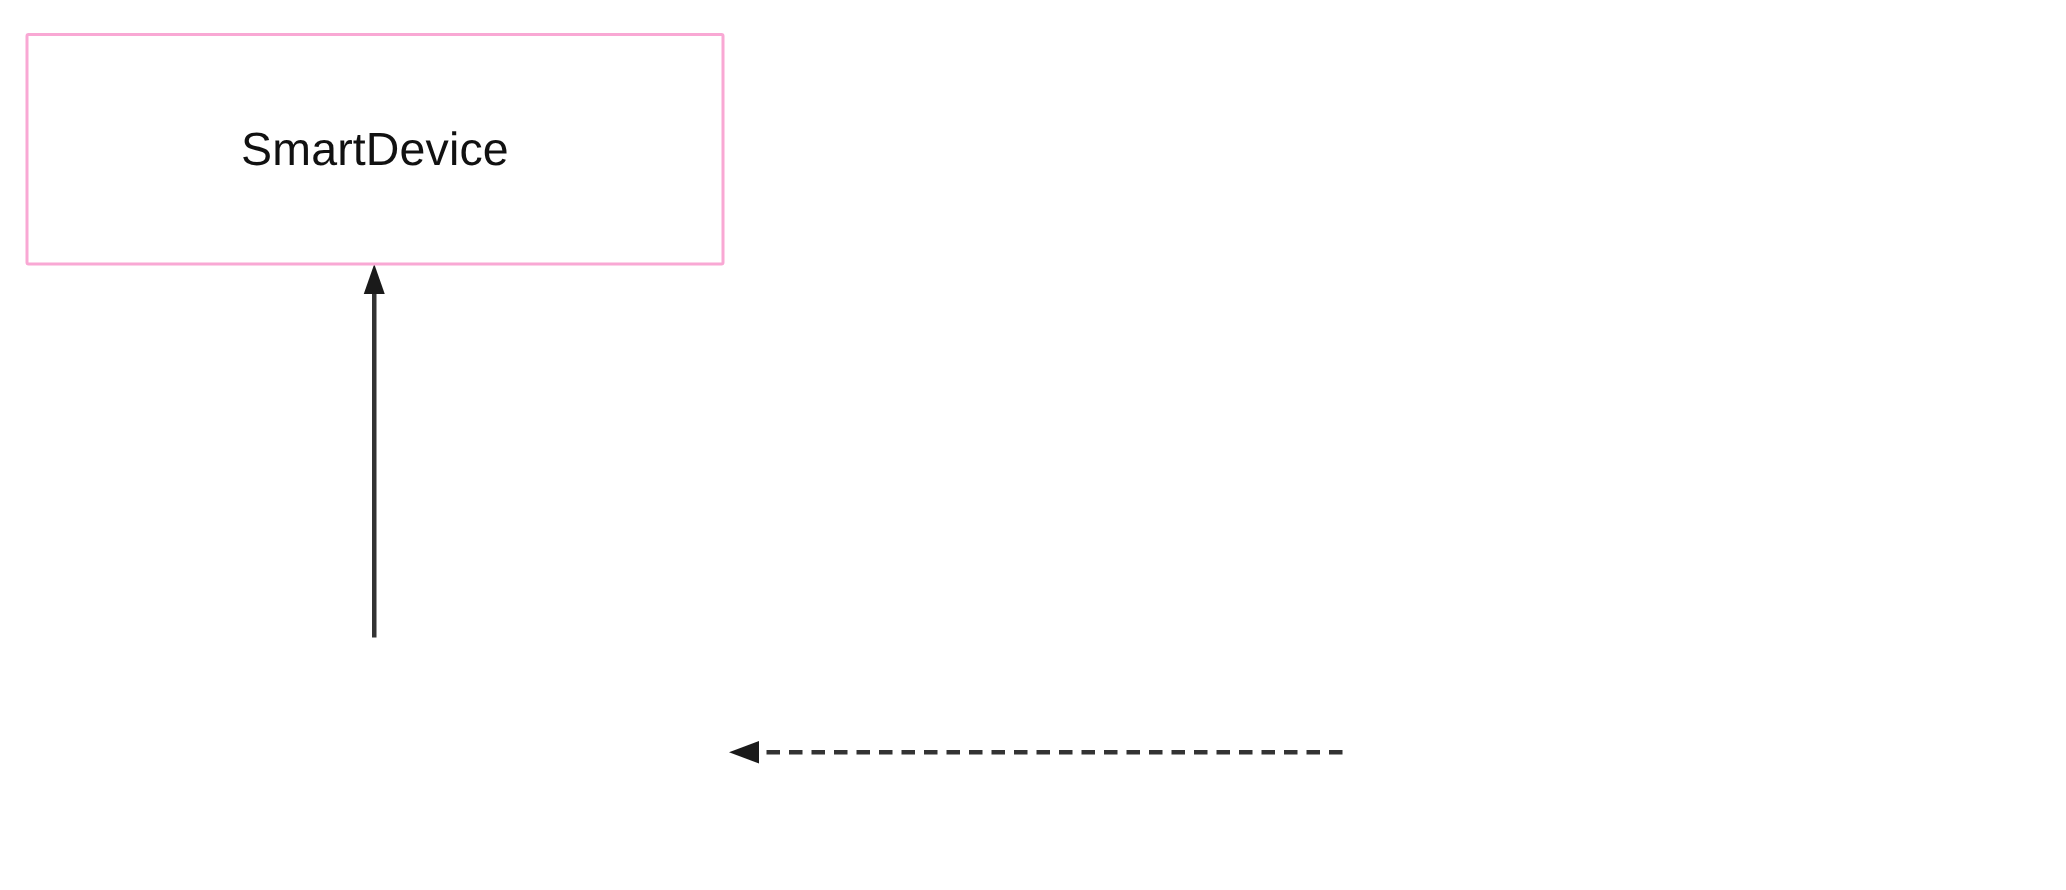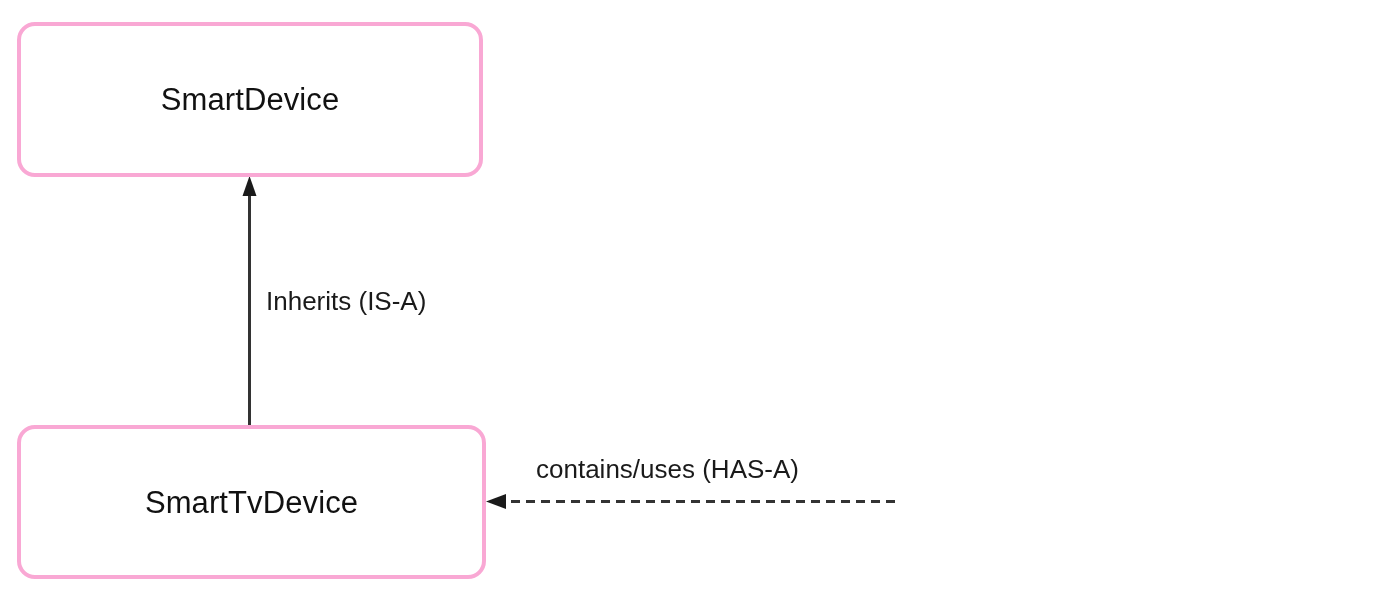--- a/index.html
+++ b/index.html
@@ -24,22 +24,22 @@
     left: 0;
     top: 0;
     width: 1377px;
     height: 593px;
     pointer-events: none;
   }
   .node {
     position: absolute;
     box-sizing: border-box;
     background: #ffffff;
-    border: 4px solid #f9a8d4;
-    border-radius: 18px;
+    border: 2px solid #f9a8d4;
+    border-radius: 2px;
     display: flex;
     align-items: center;
     justify-content: center;
   }
   .node-label {
     font-family: "Liberation Sans", sans-serif;
     font-size: 31px;
     font-weight: 400;
     color: #111111;
     letter-spacing: 0.1px;
@@ -97,22 +97,17 @@
     <g>
       <line x1="895" y1="501.5" x2="503" y2="501.5" stroke="#333333" stroke-width="3" stroke-dasharray="9 6"></line>
       <polygon points="486,501.5 506,494 506,509" fill="#1a1a1a"></polygon>
     </g>
   </svg>
 
   <div class="node" id="node-smartdevice">
     <span class="node-label">SmartDevice</span>
   </div>
 
-  <div class="node" id="node-smarttvdevice">
-    <span class="node-label">SmartTvDevice</span>
-  </div>
 
 
-  <div class="edge-label" id="edge-label-inherits">Inherits (IS-A)</div>
 
-  <div class="edge-label" id="edge-label-contains">contains/uses (HAS-A)</div>
 
 </div>
 
 </body></html>

